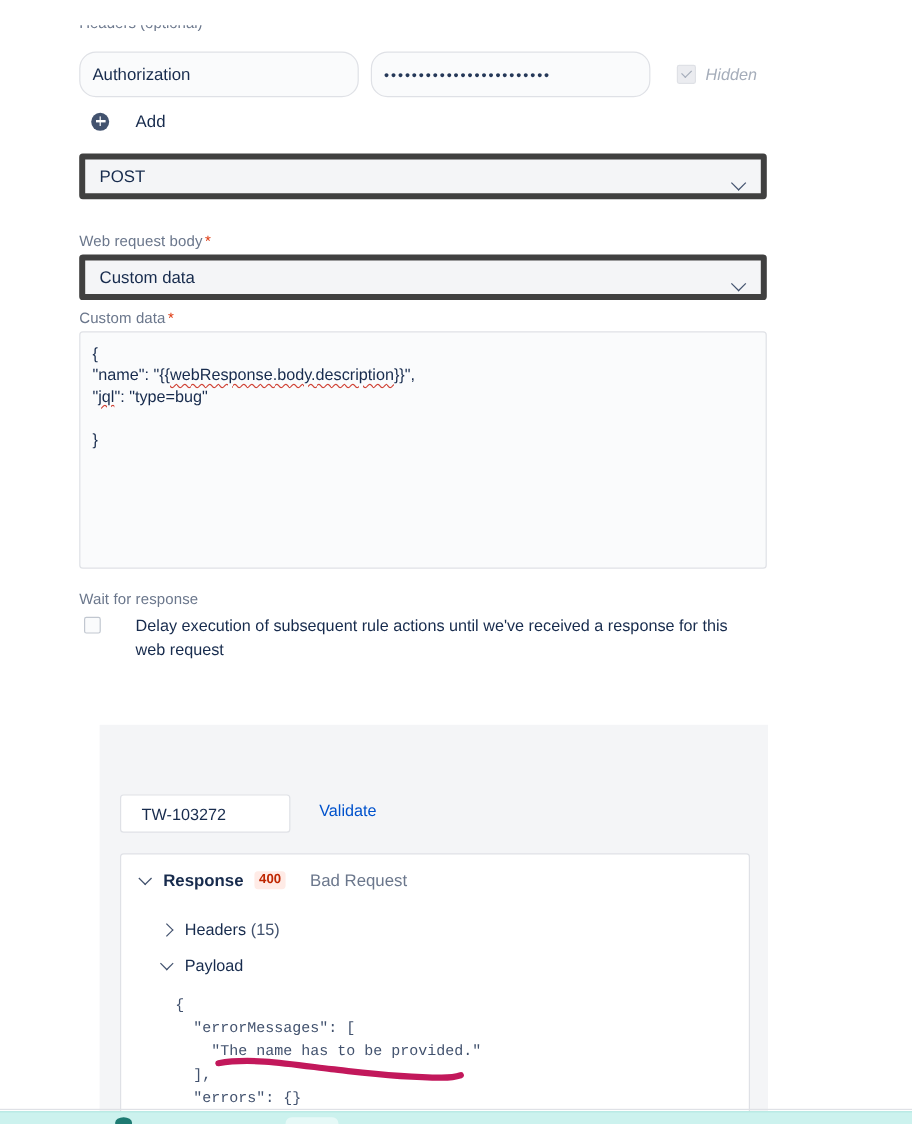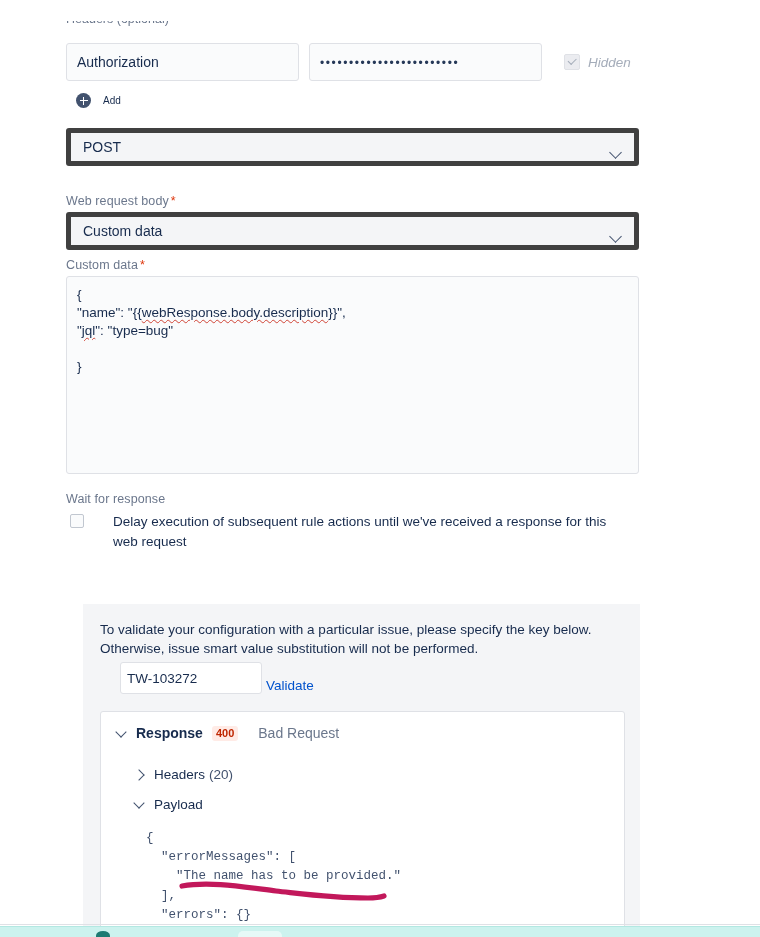--- a/index.html
+++ b/index.html
@@ -58,21 +58,21 @@
     width: 600px;
     height: 38px;
     display: flex;
     align-items: center;
   }
   .text-input {
     box-sizing: border-box;
     height: 38px;
     background: #FAFBFC;
     border: 1px solid #DFE1E6;
-    border-radius: 3px;
+    border-radius: 14px;
     font-family: "Liberation Sans", sans-serif;
     font-size: 14px;
     color: #172B4D;
     padding: 0 10px;
     outline: none;
   }
   .hdr-key { width: 233px; }
   .hdr-val {
     width: 233px;
     margin-left: 10px;
@@ -132,22 +132,22 @@
   }
   .add-circle::before,
   .add-circle::after {
     content: "";
     position: absolute;
     background: #ffffff;
   }
   .add-circle::before { left: 3.5px; top: 6.9px; width: 8px; height: 1.6px; }
   .add-circle::after  { left: 6.7px; top: 3.7px; width: 1.6px; height: 8px; }
   .add-text {
-    margin-left: 12px;
-    font-size: 10px;
+    margin-left: 22px;
+    font-size: 14px;
     color: #172B4D;
   }
 
   
   .sel-block { position: absolute; left: 66px; width: 573px; }
   .sel-box {
     box-sizing: border-box;
     position: relative;
     height: 38px;
     background: #F4F5F7;
@@ -280,28 +280,27 @@
     top: 58px;
     box-sizing: border-box;
     width: 142px;
     height: 32px;
     background: #FFFFFF;
     border: 1px solid #DFE1E6;
     border-radius: 3px;
     font-family: "Liberation Sans", sans-serif;
     font-size: 13.5px;
     color: #172B4D;
-    padding: 0 6px;
+    padding: 0 17px;
     outline: none;
-    margin-left: 20px;
   }
   .val-link {
     position: absolute;
     left: 183px;
-    top: 74px;
+    top: 64px;
     font-size: 13.5px;
     color: #0052CC;
     cursor: pointer;
     text-decoration: none;
   }
 
   
   .resp-card {
     position: absolute;
     left: 100px;
@@ -471,37 +470,36 @@
   </div>
 
   <div class="field-label wfr-label">Wait for response</div>
   <div class="wfr-row">
     <div class="chk-empty"></div>
     <div class="wfr-text">Delay execution of subsequent rule actions until we've received a response for this web request</div>
   </div>
 
 
   <div class="val-panel">
-    <div class="val-desc">To validate your configuration with a particular issue, please specify the key below. Otherwise, issue smart value substitution will not be performed.</div>
     <input class="val-key-input" value="TW-103272" style="">
     <a class="val-link">Validate</a>
   </div>
 
   <div class="resp-card">
     <div class="resp-head">
       <span class="chev-sm-down"></span>
       <span class="resp-title">Response</span>
       <span class="badge-400">400</span>
       <span class="resp-status">Bad Request</span>
     </div>
 
     <div class="tree-row" style="top:55px;">
       <span class="chev-sm-right"></span>
       <span class="tree-label">Headers</span>
-      <span class="tree-count">(20)</span>
+      <span class="tree-count">(15)</span>
     </div>
 
     <div class="tree-row" style="top:85px;">
       <span class="chev-sm-down"></span>
       <span class="tree-label">Payload</span>
     </div>
 
     <div class="payload-code"><span>{</span>
 <span>  "errorMessages": [</span>
 <span>    "The name has to be provided."</span>

